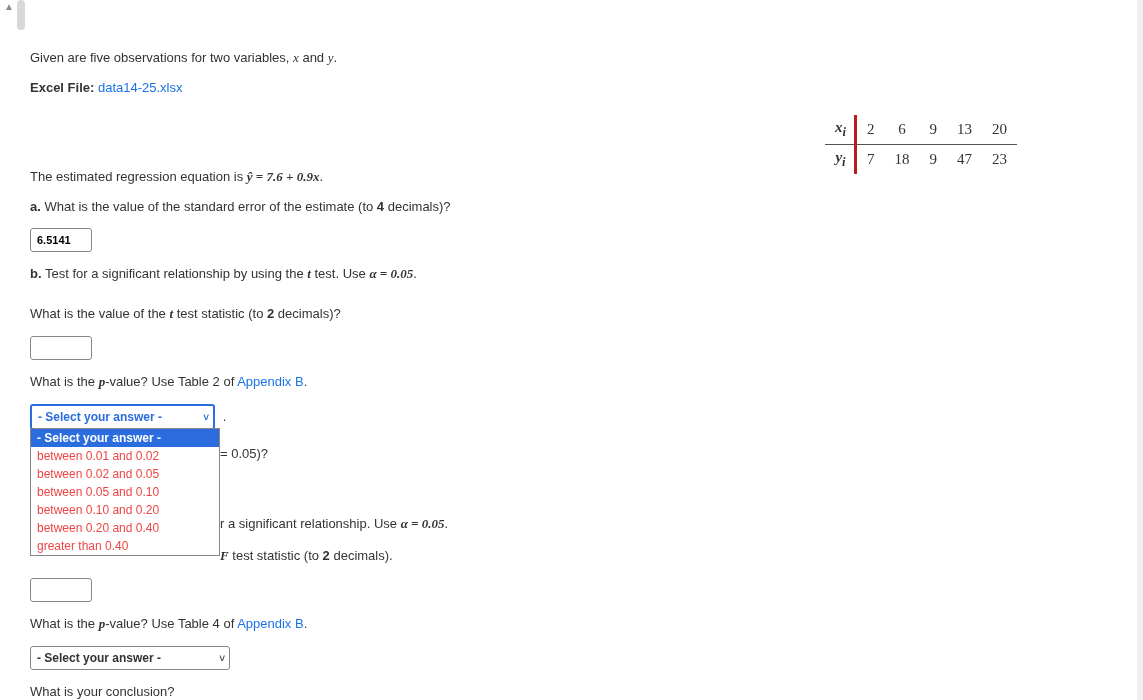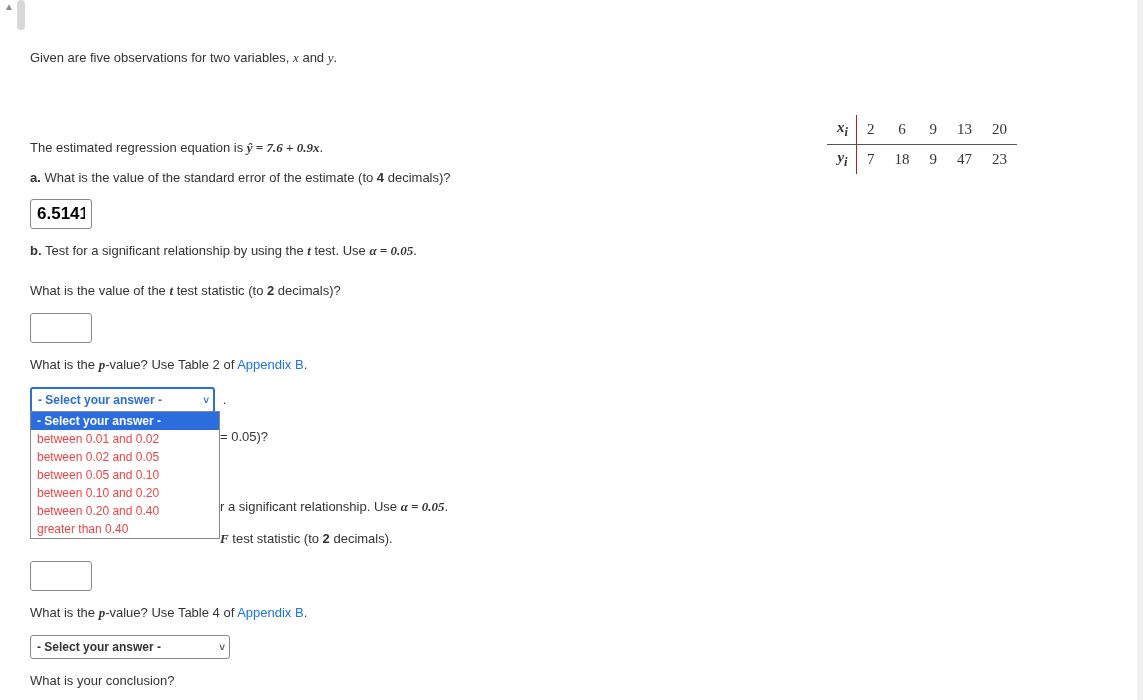--- a/index.html
+++ b/index.html
@@ -52,31 +52,31 @@
     right: 120px;
     top: 115px;
     border-collapse: collapse;
     font-family: "Times New Roman", serif;
     font-size: 15px;
   }
   .data-table td { padding: 4px 10px; text-align: center; }
   .data-table tr td:first-child {
     font-style: italic;
     font-weight: bold;
-    border-right: 1px solid #b91c1c;
+    border-right: 3px solid #b91c1c;
     padding-right: 8px;
   }
   .data-table tr:first-child td { border-bottom: 1px solid #555; }
   .text-input {
     width: 62px;
     height: 24px;
     border: 1px solid #888;
     border-radius: 3px;
-    padding: 14px 6px;
-    font-size: 17px;
+    padding: 2px 6px;
+    font-size: 11px;
     font-weight: bold;
   }
   .select-box {
     border: 1px solid #888;
     border-radius: 3px;
     height: 24px;
     display: inline-flex;
     align-items: center;
     padding: 0 4px 0 6px;
     font-size: 12px;
@@ -150,20 +150,23 @@
 <div class="scroll-up">▲</div>
 <div class="sidebar-track"></div>
 <div class="scrollbar-right"></div>
 
 <div class="content">
 
   <p class="line">
     <span>Given are five observations for two variables, </span><span class="mathit">x</span><span> and </span><span class="mathit">y</span><span>.</span>
   </p>
 
+  <p class="line">
+    <span class="bold">Excel File: </span><span class="link">data14-25.xlsx</span>
+  </p>
 
   <table class="data-table">
     <tbody>
         <tr>
       <td><span class="mathit">x<sub>i</sub></span></td>
       <td>2</td>
       <td>6</td>
       <td>9</td>
       <td>13</td>
       <td>20</td>

